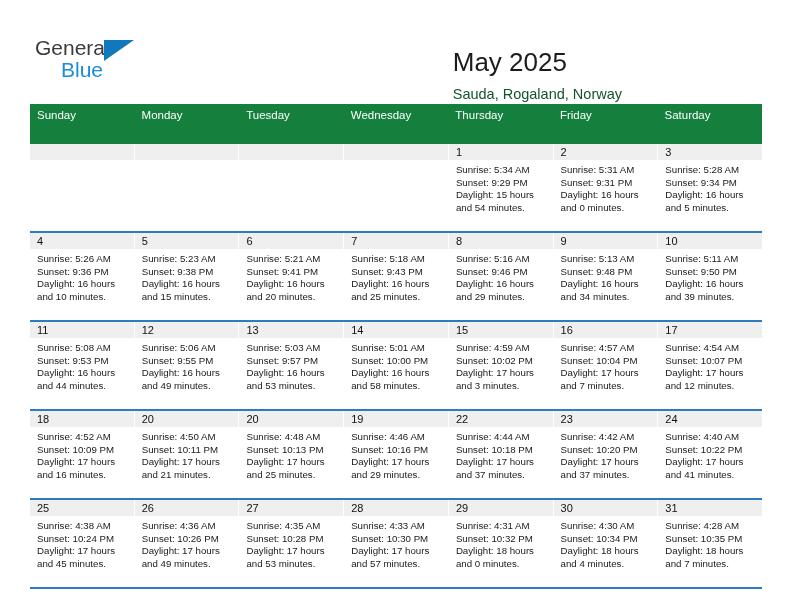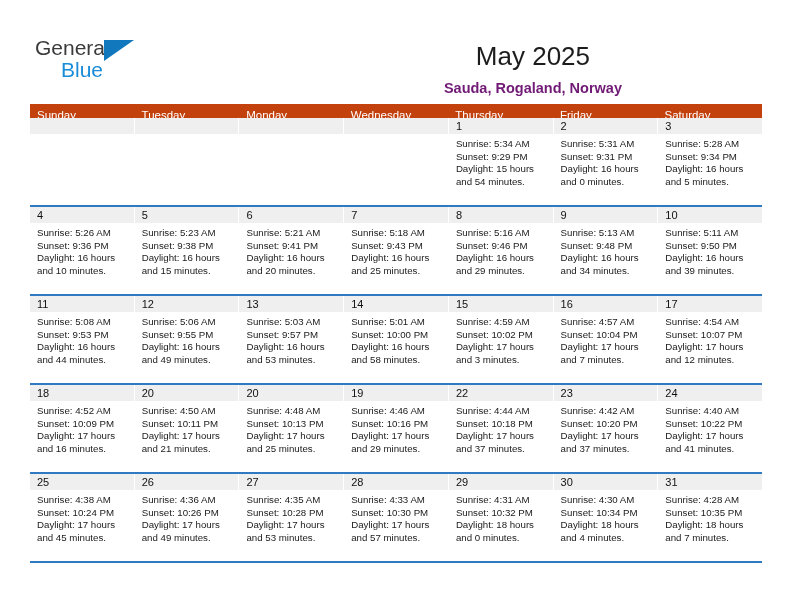--- a/index.html
+++ b/index.html
@@ -61,49 +61,48 @@
     top: 22px;
     font-size: 21px;
     color: #1a8cd8;
     line-height: 24px;
     white-space: nowrap;
   }
 
   .title-block {
     position: absolute;
     right: 38px;
-    top: 40px;
-    text-align: center;
+    top: 46px;
+    text-align: left;
   }
   .cal-title {
     font-size: 26px;
     color: #1c1c1c;
     line-height: 32px;
     white-space: nowrap;
   }
   .cal-subtitle {
     margin-top: 7px;
     font-size: 14.5px;
-    color: #701a75;
+    color: #14532d;
     line-height: 18px;
     white-space: nowrap;
-    font-weight: bold;
   }
 
   
   .calendar {
     position: absolute;
     left: 30px;
     top: 104px;
     width: 732px;
   }
   .weekday-row {
     display: flex;
-    background: #c2410c;
-    height: 14px;
+    background: #15803d;
+    height: 40px;
   }
   .weekday {
     flex: 1 1 0;
     min-width: 0;
     color: #ffffff;
     font-size: 11.5px;
     line-height: 22px;
     padding-left: 7px;
     box-sizing: border-box;
     white-space: nowrap;
@@ -171,22 +170,22 @@
       <div class="cal-title">May 2025</div>
       <div class="cal-subtitle">Sauda, Rogaland, Norway</div>
     </div>
 
   </div>
 
   <div class="calendar">
 
     <div class="weekday-row">
       <div class="weekday">Sunday</div>
+      <div class="weekday">Monday</div>
       <div class="weekday">Tuesday</div>
-      <div class="weekday">Monday</div>
       <div class="weekday">Wednesday</div>
       <div class="weekday">Thursday</div>
       <div class="weekday">Friday</div>
       <div class="weekday">Saturday</div>
     </div>
 
     <div class="week-row">
       <div class="day-cell empty">
         <div class="day-number"></div>
         <div class="day-info">

